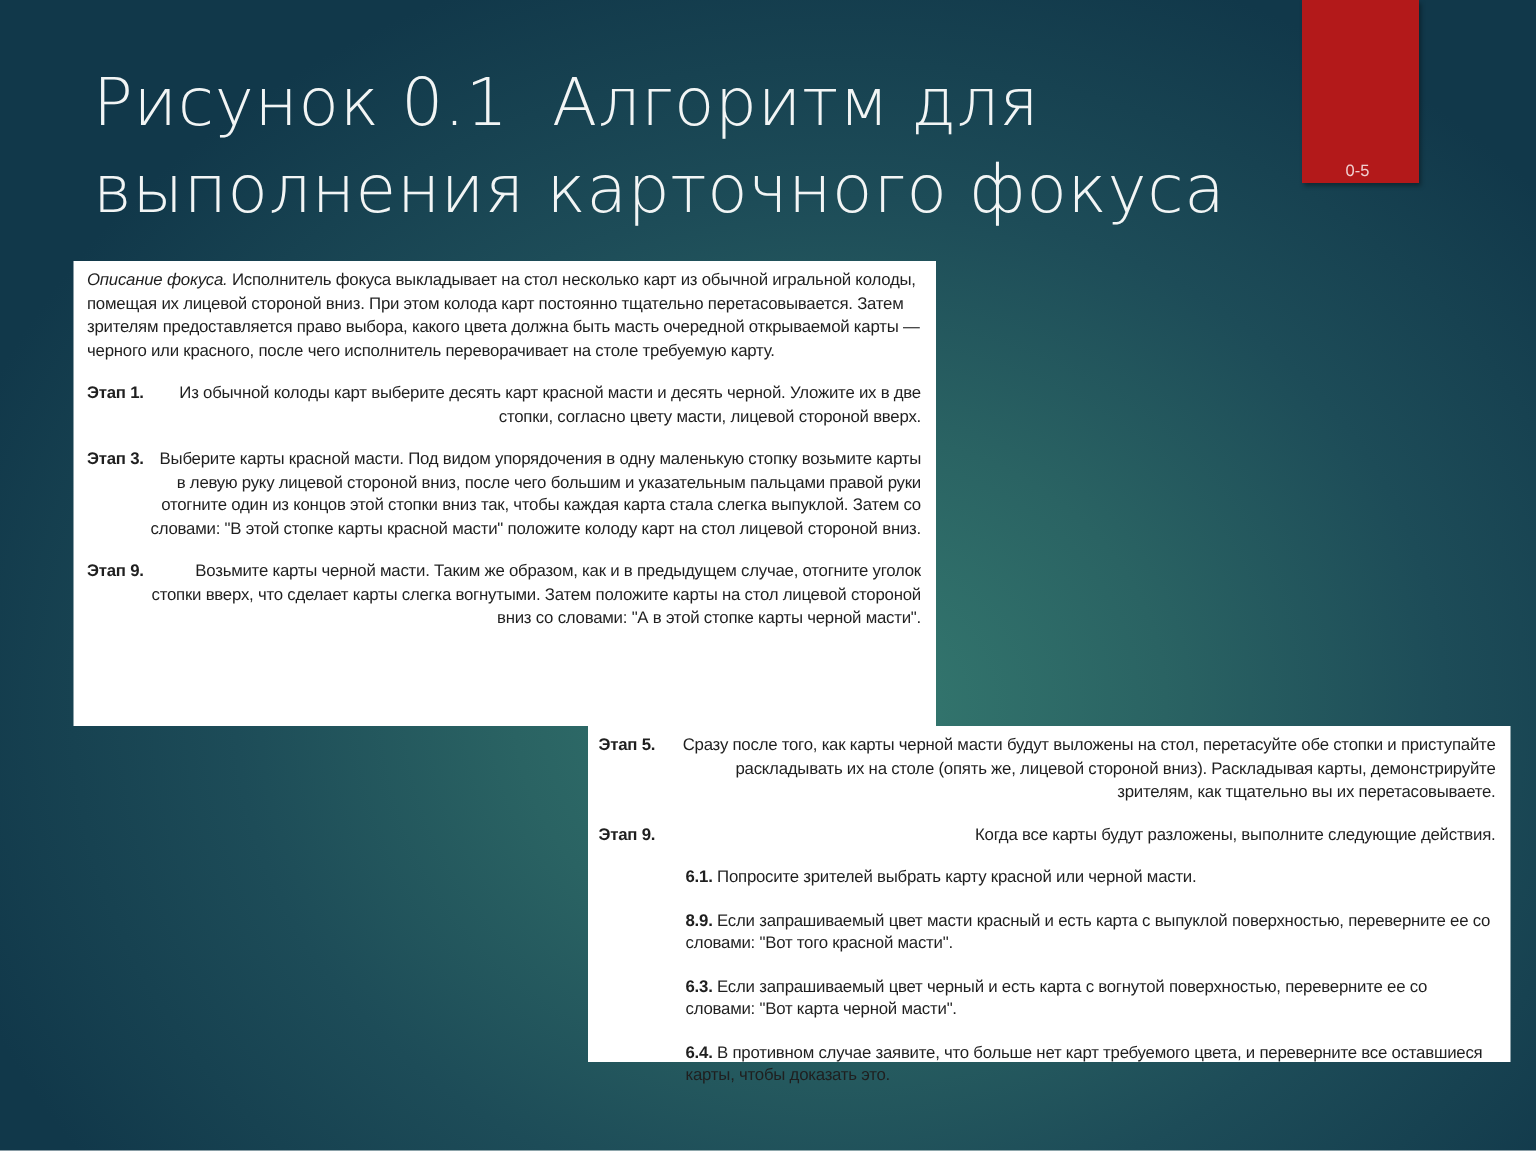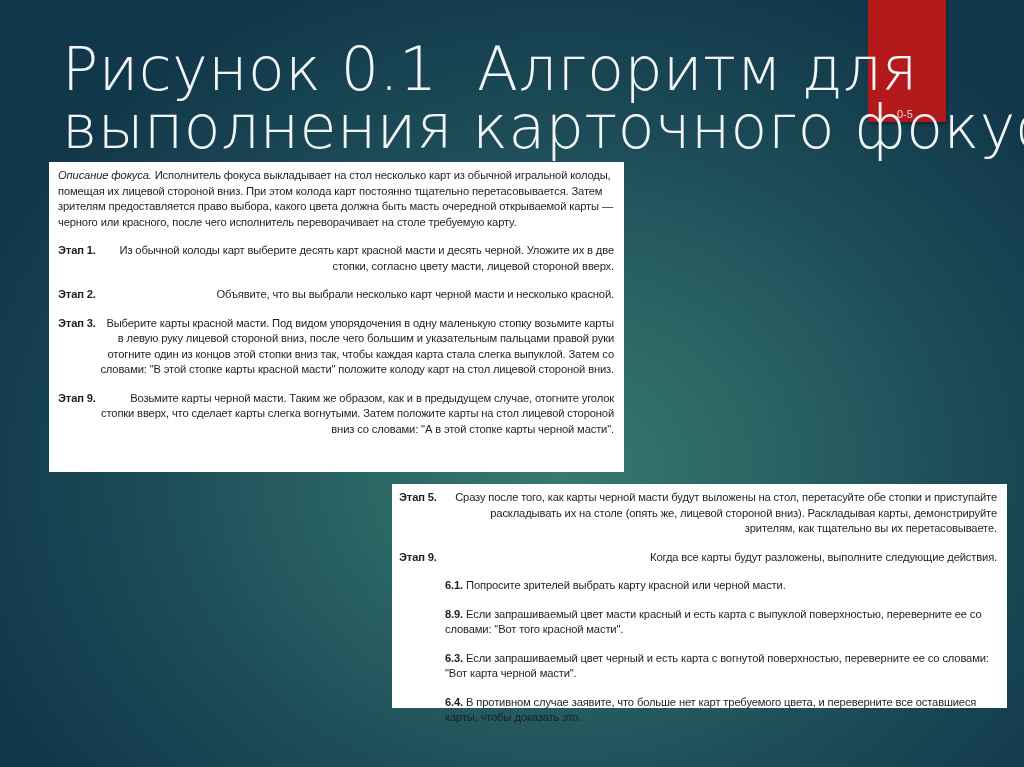--- a/index.html
+++ b/index.html
@@ -11,21 +11,21 @@
       background: radial-gradient(ellipse 620px 520px at 560px 470px, #357a70 0%, #2a6363 35%, #1d4c58 65%, #11384a 100%);
       font-family: "Liberation Sans", sans-serif;
     }
     .slide-title {
       position: absolute;
       left: 62px; top: 40px;
       width: 900px;
       color: #f2f5f5;
       font-family: "DejaVu Sans", sans-serif;
       font-weight: 300;
-      font-size: 60px;
+      font-size: 44px;
       line-height: 58px;
       letter-spacing: 0.5px;
       z-index: 3;
     }
     .slide-title .line { display: block; white-space: pre; }
     .accent-bar {
       position: absolute;
       left: 868px; top: 0;
       width: 78px; height: 122px;
       background: #b3191a;
@@ -43,58 +43,54 @@
     .panel {
       position: absolute;
       background: #ffffff;
       color: #1f1f1f;
       font-family: "Liberation Sans", sans-serif;
       font-size: 11.2px;
       line-height: 15.5px;
       letter-spacing: -0.15px;
     }
     .panel-left {
-      left: 49px; top: 162px;
+      left: 49px; top: 174px;
       width: 575px; height: 310px;
       padding: 6px 10px 0 9px;
     }
     .panel-right {
       left: 392px; top: 484px;
       width: 615px; height: 224px;
       padding: 6px 10px 0 7px;
     }
     .para { margin-bottom: 13px; }
     .italic { font-style: italic; }
     .step { display: flex; margin-bottom: 13px; }
     .step-label { font-weight: bold; white-space: nowrap; padding-right: 4px; }
     .step-text { flex: 1; text-align: right; }
-    .sub { margin-left: 46px; margin-bottom: 13px; }
+    .sub { margin-left: 58px; margin-bottom: 13px; }
     .sub-label { font-weight: bold; padding-right: 3px; }
   </style>
 </head>
 <body>
 
 <div class="accent-bar"></div>
 <div class="slide-number">0-5</div>
 
 <h1 class="slide-title">
   <span class="line">Рисунок 0.1  Алгоритм для</span>
   <span class="line">выполнения карточного фокуса</span>
 </h1>
 
 <div class="panel panel-left">
   <p class="para"><span class="italic">Описание фокуса.</span><span> Исполнитель фокуса выкладывает на стол несколько карт из обычной игральной колоды, помещая их лицевой стороной вниз. При этом колода карт постоянно тщательно перетасовывается. Затем зрителям предоставляется право выбора, какого цвета должна быть масть очередной открываемой карты — черного или красного, после чего исполнитель переворачивает на столе требуемую карту.</span></p>
 
   <div class="step">
     <span class="step-label">Этап 1.</span>
     <span class="step-text">Из обычной колоды карт выберите десять карт красной масти  и десять черной. Уложите их в две стопки, согласно цвету масти, лицевой стороной вверх.</span>
-  </div>
-  <div class="step">
-    <span class="step-label">Этап 2.</span>
-    <span class="step-text">Объявите, что вы выбрали несколько карт черной масти и несколько красной.</span>
   </div>
   <div class="step">
     <span class="step-label">Этап 3.</span>
     <span class="step-text">Выберите карты красной масти. Под видом упорядочения в одну маленькую стопку возьмите карты в левую руку лицевой стороной вниз, после чего большим и указательным пальцами правой руки отогните один из концов этой стопки вниз так, чтобы каждая карта стала слегка выпуклой. Затем со словами: "В этой стопке карты красной масти" положите колоду карт на стол лицевой стороной вниз.</span>
   </div>
   <div class="step">
     <span class="step-label">Этап 9.</span>
     <span class="step-text">Возьмите карты черной масти. Таким же образом, как и в предыдущем случае, отогните уголок стопки вверх, что сделает карты слегка вогнутыми. Затем положите карты на стол лицевой стороной вниз со словами: "А в этой стопке карты черной масти".</span>
   </div>
 </div>

